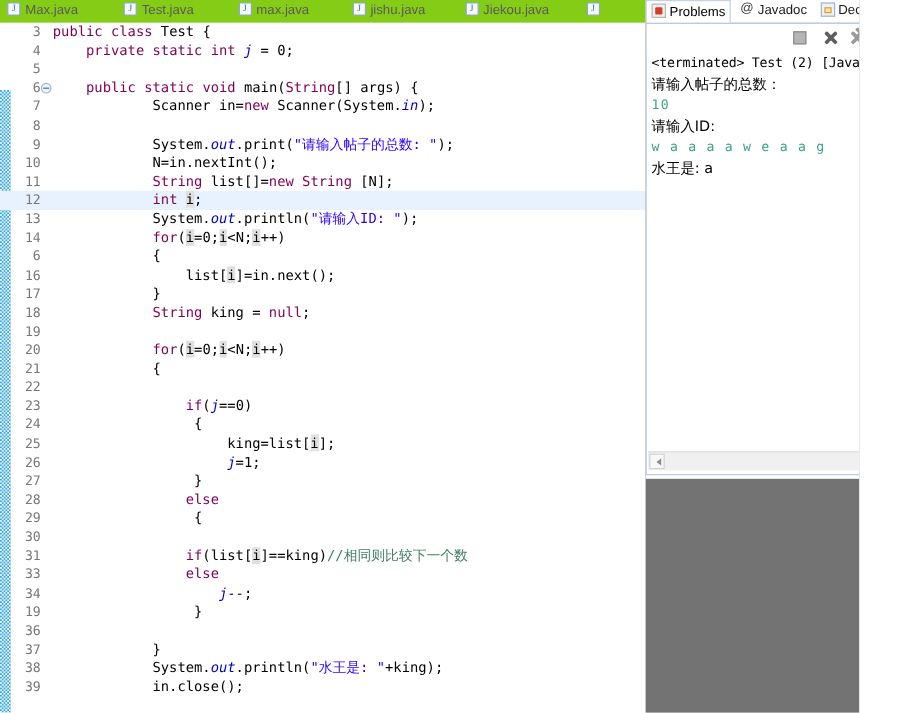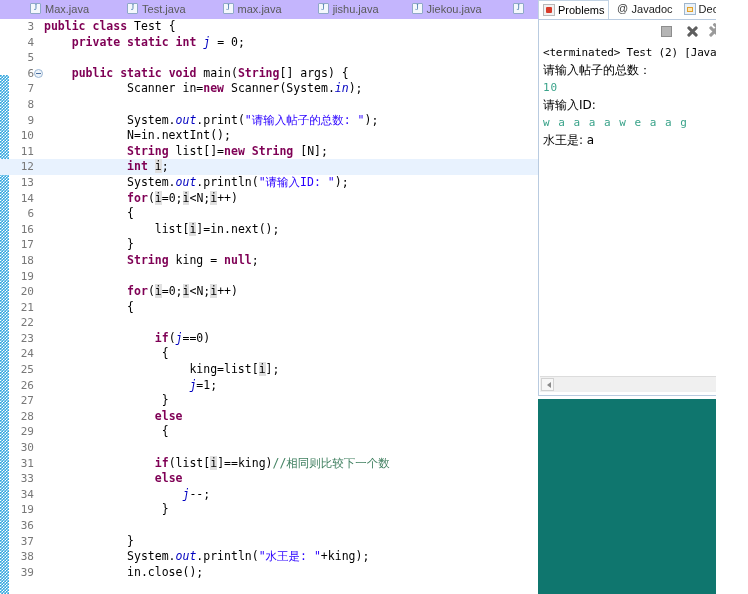--- a/index.html
+++ b/index.html
@@ -12,21 +12,21 @@
     overflow:hidden;
     position:relative;
   }
   
   #editor-area{
     position:absolute;left:0;top:0;width:538px;height:594px;
     background:#ffffff;overflow:hidden;
   }
   #editor-tabbar{
     position:absolute;left:0;top:0;width:538px;height:19px;
-    background:#c4b5fd;overflow:hidden;white-space:nowrap;padding-left:24px;
+    background:#84cc16;overflow:hidden;white-space:nowrap;
   }
   .etab{
     display:inline-block;height:19px;line-height:19px;
     padding:0 8px 0 4px;vertical-align:top;
     color:#5a5a5a;font-size:11px;
     white-space:nowrap;
   }
   .etab .jicon{
     display:inline-block;width:11px;height:11px;
     vertical-align:-1px;margin-right:4px;position:relative;
@@ -76,30 +76,30 @@
   }
   .fold{
     position:absolute;left:34px;top:3px;width:9px;height:9px;
     border:1px solid #9ab6d4;background:#eef4fa;border-radius:50%;
     box-sizing:border-box;
   }
   .fold::after{
     content:"";position:absolute;left:1px;top:3px;width:5px;height:1px;background:#4a6fa0;
   }
   
-  .kw{color:#7f0055;font-weight:bold;}
+  .kw{color:#7f0055;font-weight:normal;}
   .str{color:#2a00ff;}
   .cmt{color:#3f7f5f;}
   .fld{color:#0000c0;font-style:italic;}
   .occ{background:#e0e0e0;}
 
   
   #console-area{
     position:absolute;left:538px;top:0;width:178px;height:594px;
-    background:#0f766e;overflow:hidden;
+    background:#737373;overflow:hidden;
   }
   #console-tabbar{
     position:absolute;left:0;top:0;width:210px;height:19px;
     white-space:nowrap;overflow:hidden;background:#ffffff;
   }
   .ctab{
     display:inline-block;height:19px;line-height:19px;padding:0 4px;
     font-size:11px;color:#1b1b1b;vertical-align:top;
   }
   .ctab.active{

